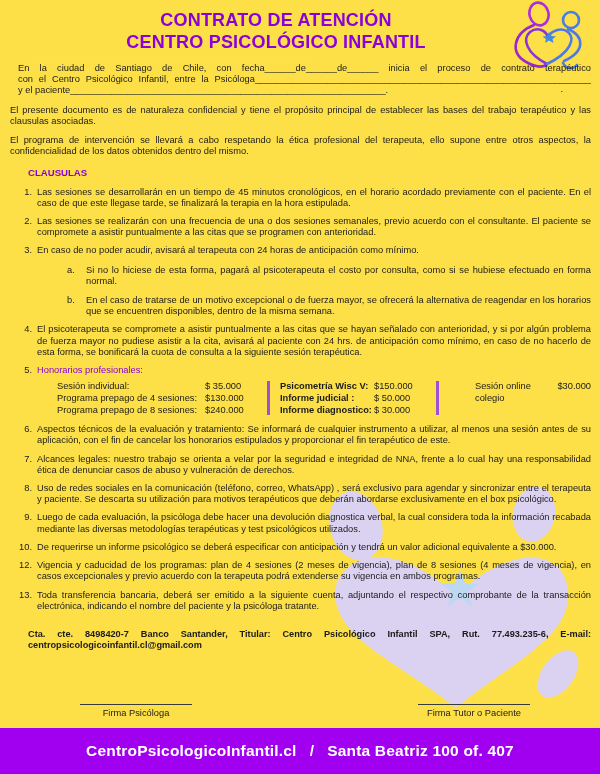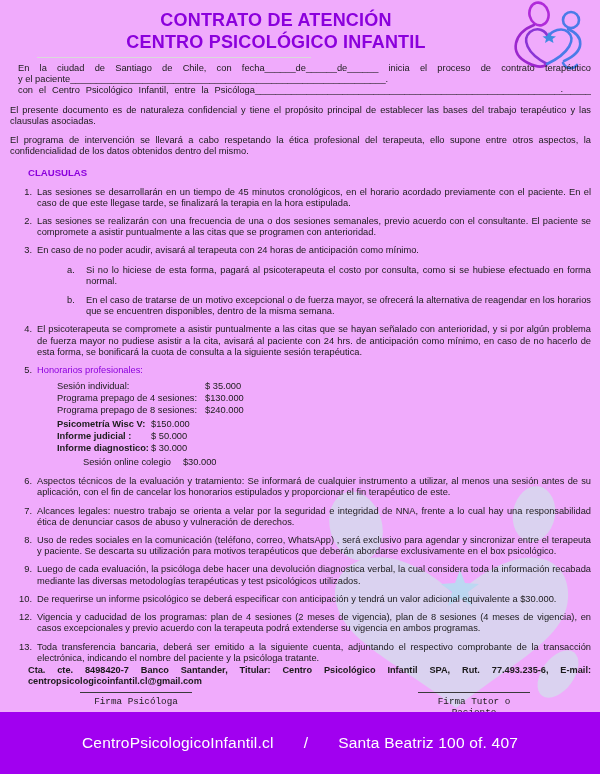--- a/index.html
+++ b/index.html
@@ -1,17 +1,17 @@
 <!DOCTYPE html>
 <html><head>
 <meta charset="utf-8">
 <style>
   html,body{margin:0;padding:0;background:#fff;}
   #page{
-    position:relative;width:600px;height:774px;background:#f0abfc;
+    position:relative;width:600px;height:774px;background:#fde047;
     font-family:"Liberation Sans","DejaVu Sans",sans-serif;
     color:#1b1b1b;overflow:hidden;
   }
   
   .header{position:relative;padding-top:9px;}
   .title{
     margin:0 108px 0 60px;text-align:center;font-weight:bold;
     font-size:18px;line-height:22px;color:#8B00DC;letter-spacing:.2px;
   }
   .logo{position:absolute;top:1px;right:8px;width:92px;height:72px;}
@@ -25,45 +25,45 @@
   .stray-dot{position:absolute;right:28px;bottom:1px;}
   .claus-head{color:#8B00DC;font-weight:bold;font-size:9.6px;margin:10px 0 8px 18px;}
   .clause{display:flex;margin:0 0 7px 0;}
   .cnum{flex:none;width:22px;text-align:right;padding-right:5px;}
   .ctext{flex:1;text-align:justify;}
   .subclause{display:flex;margin:8px 0 0 30px;}
   .snum{flex:none;width:14px;padding-right:5px;}
   .stext{flex:1;text-align:justify;}
   .accent{color:#8B00DC;font-weight:normal;}
   
-  .fees{display:flex;margin:4px 0 8px 47px;font-size:9.3px;line-height:12px;flex-direction:column;}
+  .fees{display:flex;margin:4px 0 8px 47px;font-size:9.3px;line-height:12px;}
   .feecol{display:flex;flex-direction:column;}
   .feerow{display:flex;}
   .fl1{width:148px;}
   .fv1{width:52px;}
   .fl2{width:94px;font-weight:bold;}
   .fv2{width:52px;}
   .feediv{flex:none;width:3px;background:#A04FD8;margin:1px 10px;}
   .col3{margin-left:26px;}
   .fl3{margin-right:12px;}
   
   .bank{font-weight:bold;margin:1px 0 0 18px;font-size:9.2px;text-align:justify;}
   
   .watermark{position:absolute;left:308px;top:450px;width:288px;height:272px;z-index:0;}
   
   .signatures{position:absolute;left:0;right:0;bottom:56px;display:flex;z-index:1;}
-  .sig{width:112px;text-align:center;font-size:9.3px;font-family:Liberation Mono, monospace;}
+  .sig{width:112px;text-align:center;font-size:9.3px;}
   .sig-left{margin-left:80px;}
   .sig-right{margin-left:226px;}
   .sigline{border-top:1.5px solid #3a3a3a;margin-bottom:3px;}
   
   .footer{
-    position:absolute;left:0;right:0;bottom:0;height:62px;background:#A100F0;
-    display:flex;align-items:center;justify-content:center;gap:30px;z-index:2;
-    color:#ffffff;font-weight:normal;font-size:15.5px;letter-spacing:.2px;
+    position:absolute;left:0;right:0;bottom:0;height:46px;background:#A100F0;
+    display:flex;align-items:center;justify-content:center;gap:13px;z-index:2;
+    color:#ffffff;font-weight:bold;font-size:15.5px;letter-spacing:.2px;
   }
 </style>
 </head>
 <body>
 
 <div id="page">
 
   <svg class="watermark" viewBox="0 0 288 272" aria-hidden="true">
     <g fill="#DAD2F0">
       <ellipse cx="48" cy="76" rx="26" ry="35" transform="rotate(-16 48 76)"></ellipse>
@@ -92,22 +92,22 @@
       </g>
       <path fill="#3D8BE0" d="M49,31 L51.5,35 L56,35.5 L52.5,38 L53.5,42 L49,39.5 L45,42 L46,38 L42.5,35.5 L47,35 Z"></path>
     </svg>
     <div class="artifact-line"></div>
   </div>
 
   <div class="content">
 
     <div class="intro">
       <div class="introline fill">En la ciudad de Santiago de Chile,  con fecha______de______de______ inicia el proceso de contrato terapéutico</div>
+      <div class="introline fill">con el Centro Psicológico Infantil, entre la Psicóloga_________________________________________________________________</div>
       <div class="introline">y el paciente_____________________________________________________________.</div>
-      <div class="introline fill">con el Centro Psicológico Infantil, entre la Psicóloga_________________________________________________________________</div>
       <span class="stray-dot">.</span>
     </div>
 
     <p class="para">El presente documento es de naturaleza confidencial y tiene el propósito principal de establecer las bases del trabajo terapéutico y las clausulas asociadas.</p>
     <p class="para">El programa de intervención se llevará a cabo respetando la ética profesional del terapeuta, ello supone entre otros aspectos, la confidencialidad de los datos obtenidos dentro del mismo.</p>
 
     <div class="claus-head">CLAUSULAS</div>
 
     <div class="clause">
       <span class="cnum">1.</span>
@@ -207,21 +207,21 @@
       <span class="cnum">10.</span>
       <div class="ctext">De requerirse un informe psicológico se deberá especificar con anticipación y tendrá un valor adicional equivalente a $30.000.</div>
     </div>
 
 
     <div class="clause">
       <span class="cnum">12.</span>
       <div class="ctext">Vigencia y caducidad de los programas: plan de 4 sesiones (2 meses de vigencia), plan de 8 sesiones (4 meses de vigencia), en casos excepcionales y previo acuerdo con la terapeuta podrá extenderse su vigencia en ambos programas.</div>
     </div>
 
-    <div class="clause" style="margin-bottom:1px;">
+    <div class="clause" style="margin-bottom:17px;">
       <span class="cnum">13.</span>
       <div class="ctext">Toda transferencia bancaria, deberá ser emitido a la siguiente cuenta, adjuntando el respectivo comprobante de la transacción electrónica, indicando el nombre del paciente y la psicóloga tratante.</div>
     </div>
 
     <div class="bank">Cta. cte. 8498420-7  Banco Santander,  Titular: Centro Psicológico Infantil SPA,  Rut. 77.493.235-6, E-mail: centropsicologicoinfantil.cl@gmail.com</div>
   </div>
 
   <div class="signatures">
     <div class="sig sig-left">
       <div class="sigline"></div>

